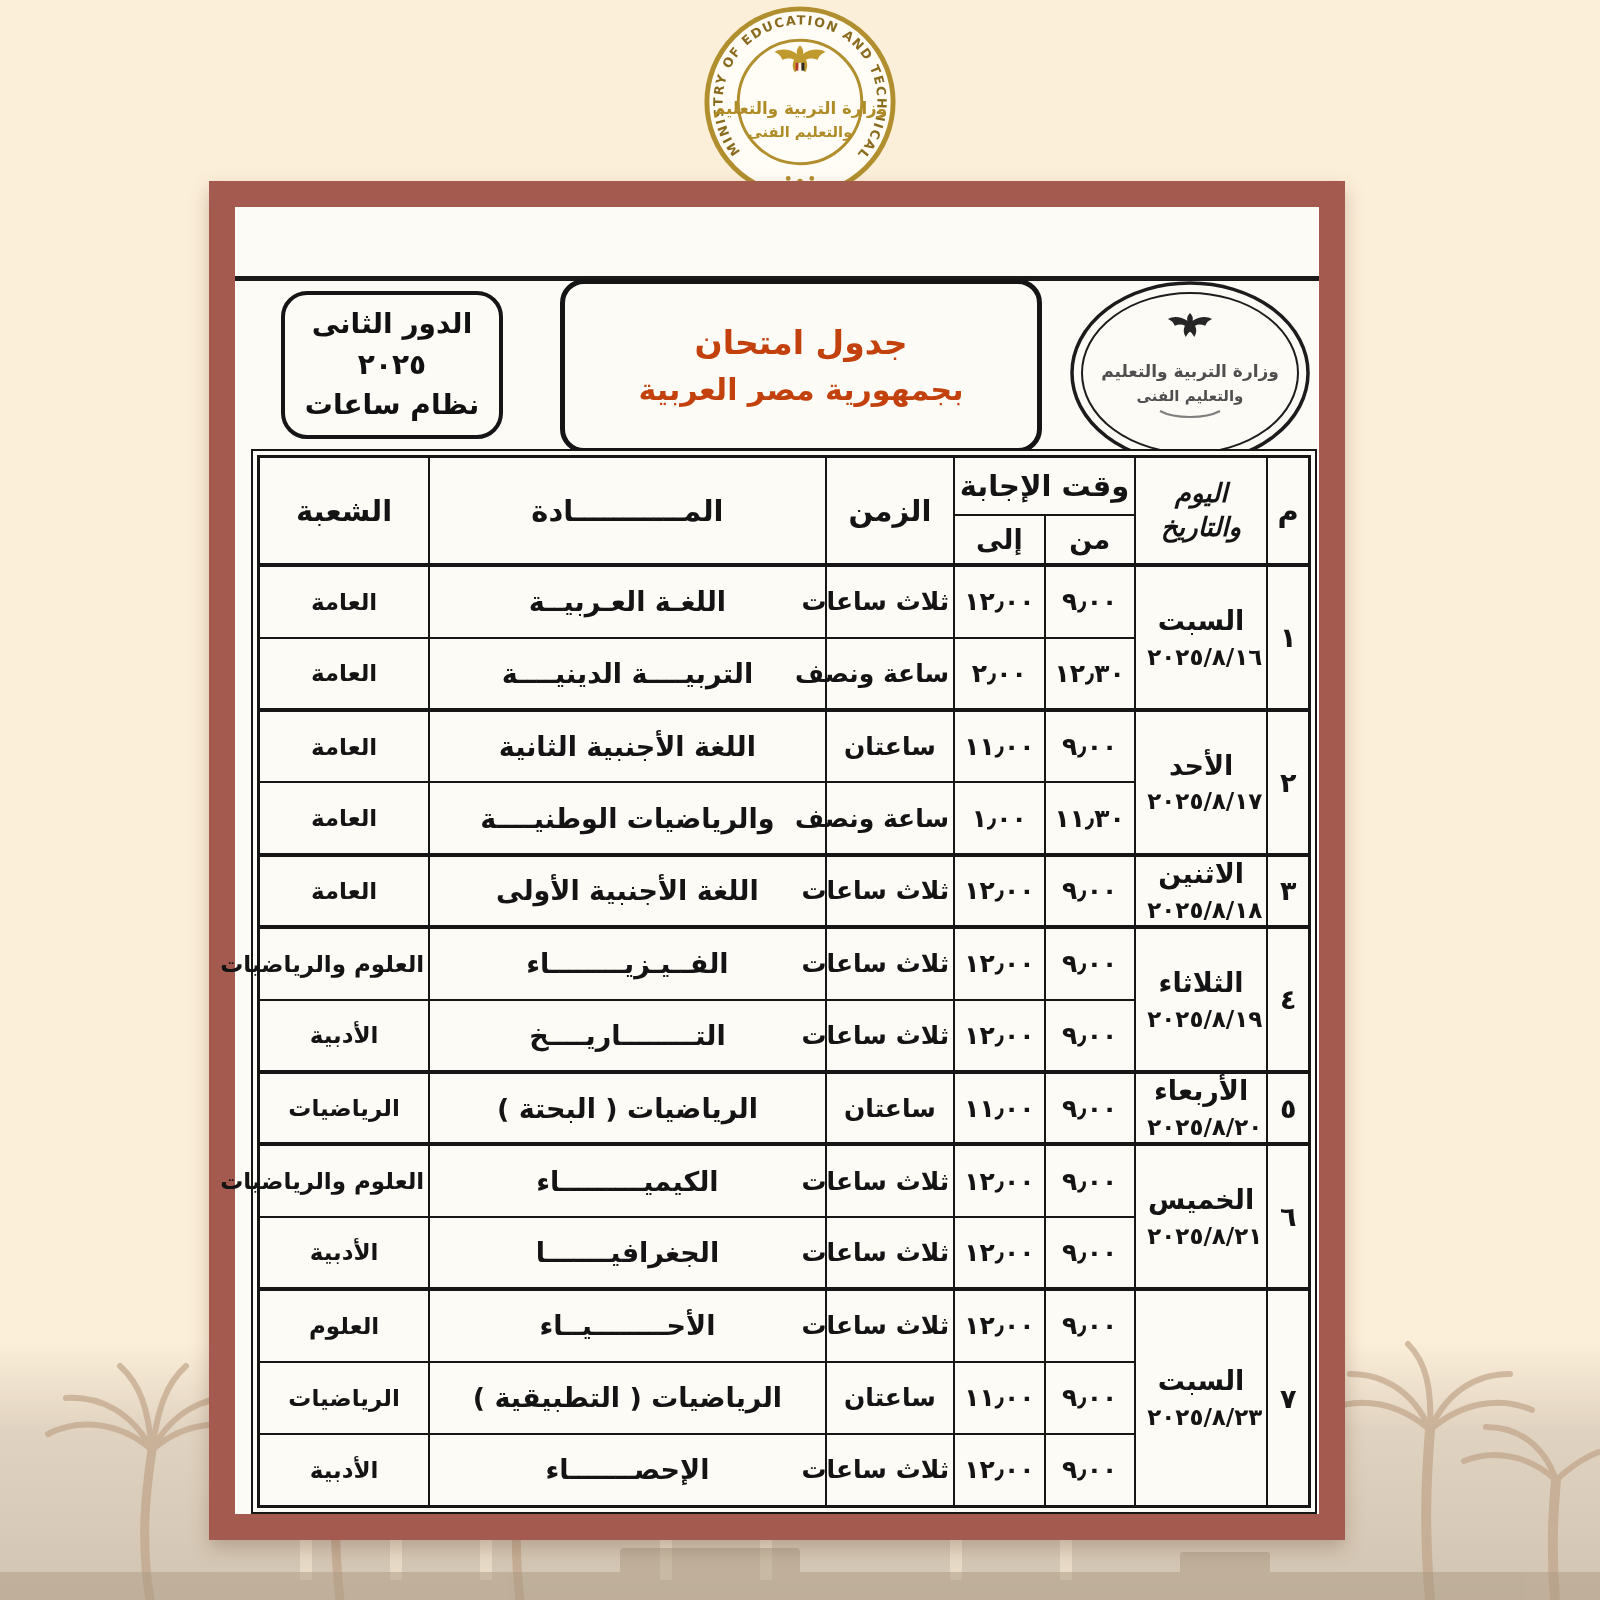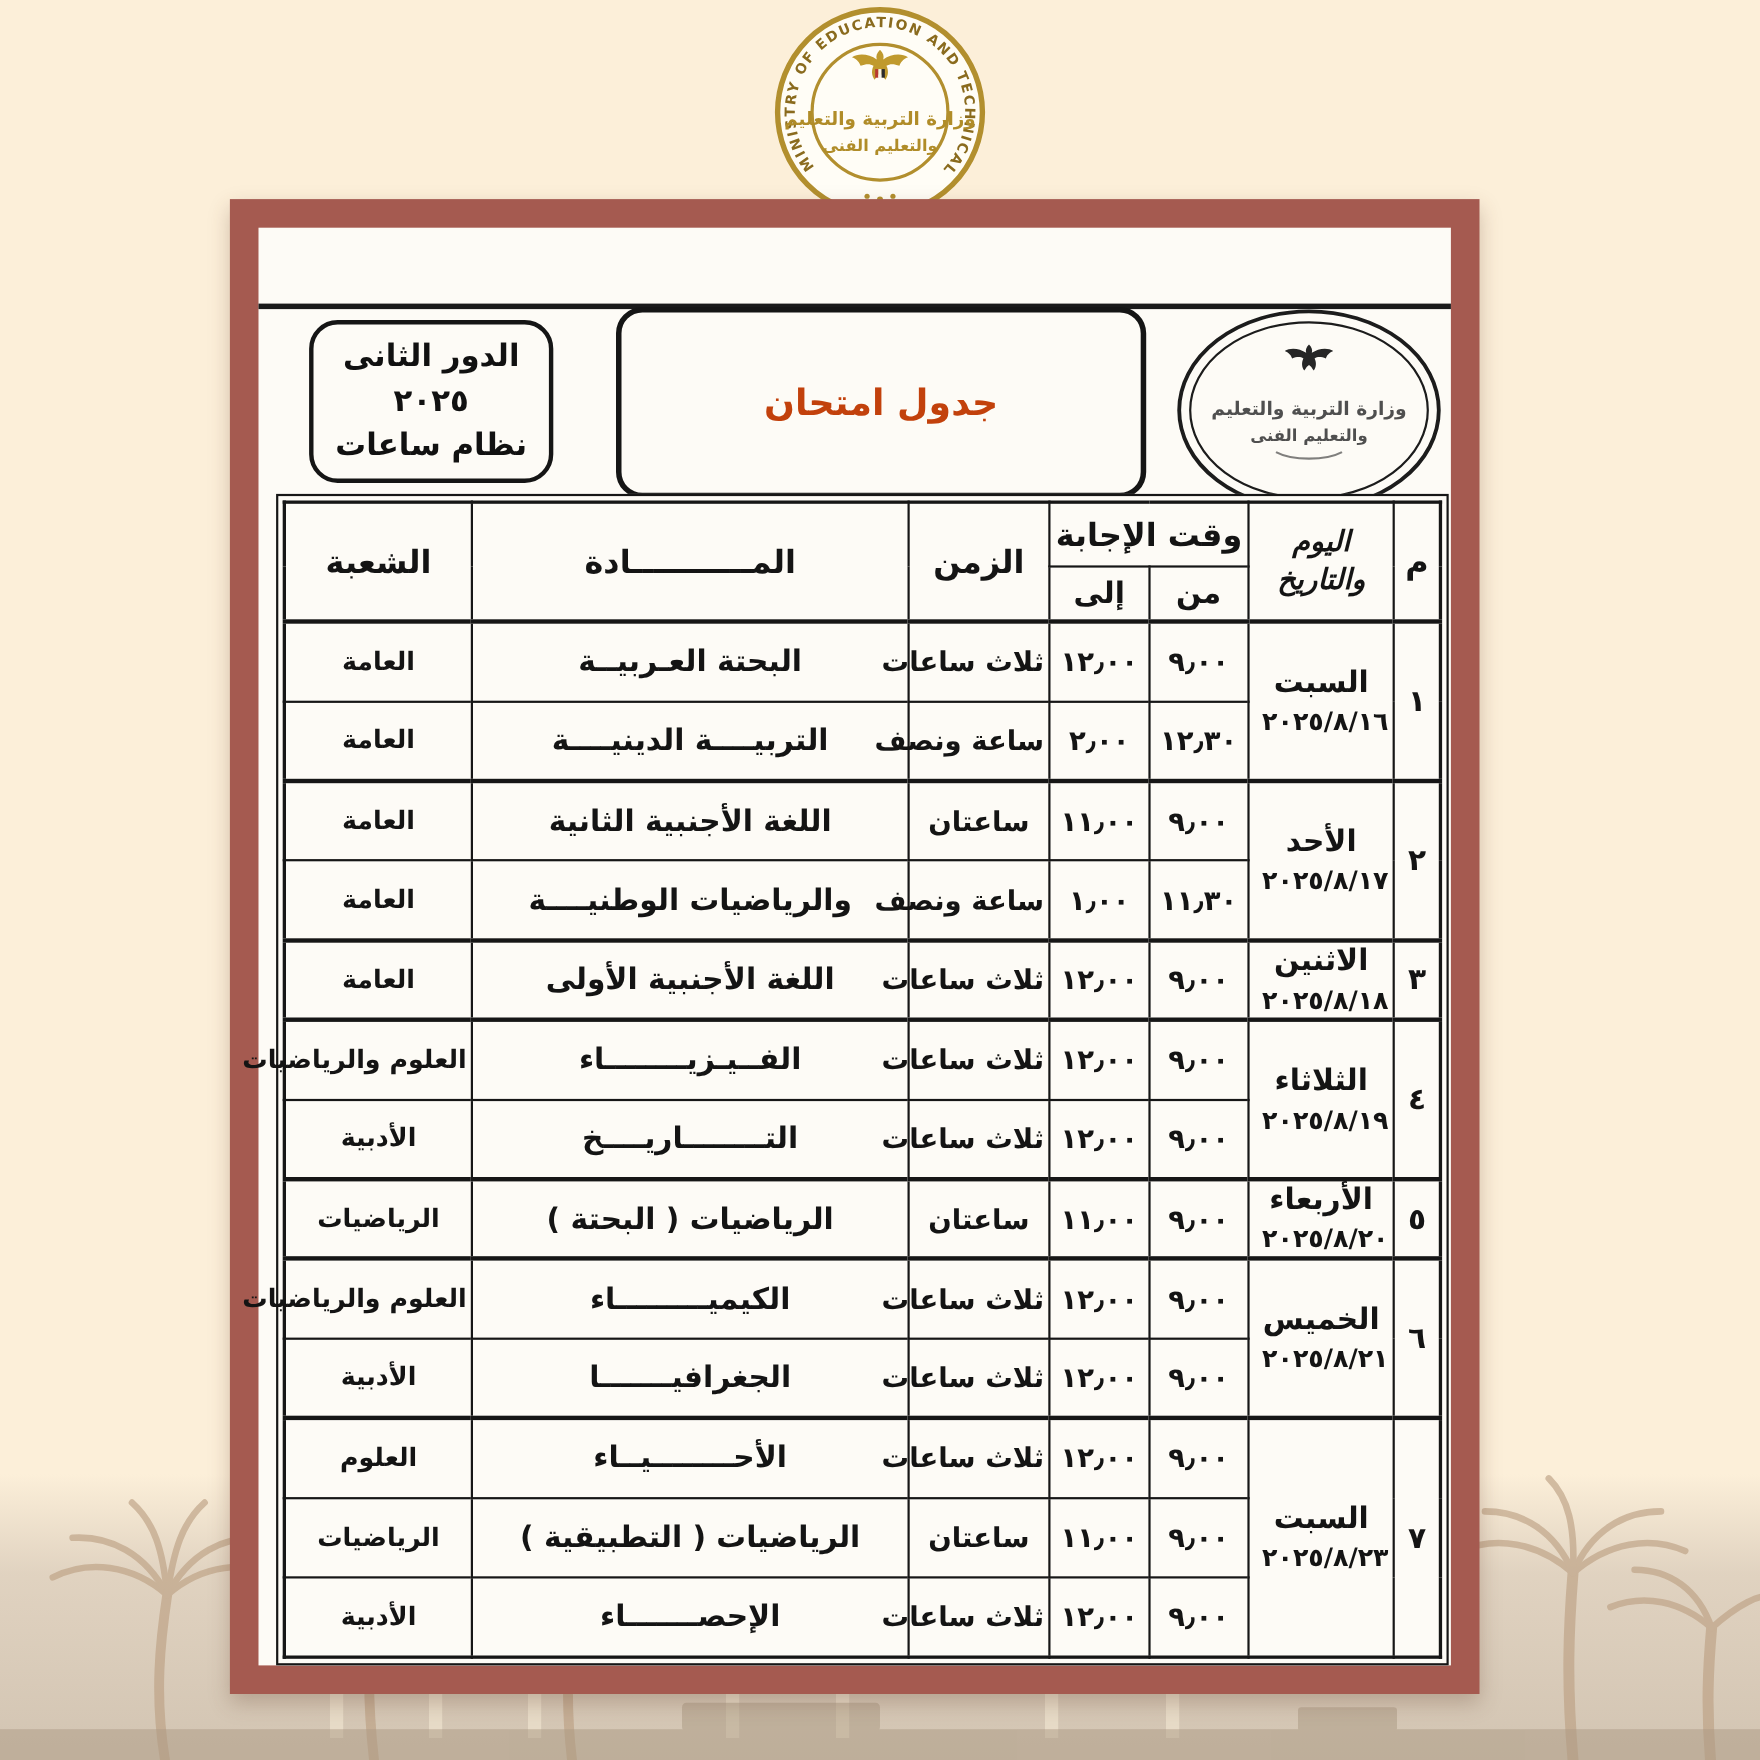--- a/index.html
+++ b/index.html
@@ -163,20 +163,21 @@
     <div class="paper-topline"></div>
 
     <div class="round-box">
       <span class="rb-line">الدور الثانى</span>
       <span class="rb-line">٢٠٢٥</span>
       <span class="rb-line">نظام ساعات</span>
     </div>
 
     <div class="title-box">
       <span class="t-line1">جدول امتحان</span>
+      <span class="t-line3">بجمهورية مصر العربية</span>
     </div>
 
     <div class="stamp-wrap">
       <svg viewBox="0 0 250 200" width="250" height="200" aria-hidden="true">
         <ellipse cx="125" cy="100" rx="118" ry="90" fill="#fdfbf6" stroke="#1c1c1c" stroke-width="3.5"></ellipse>
         <ellipse cx="125" cy="100" rx="108" ry="80" fill="none" stroke="#1c1c1c" stroke-width="2"></ellipse>
         <path id="stampTextPath" d="M 64,151 A 95,67 0 1 1 186,151" fill="none"></path>
         <text font-size="12.5" font-weight="bold" letter-spacing="1.4" fill="#1c1c1c" font-family="DejaVu Sans, sans-serif">
           <textPath href="#stampTextPath">MINISTRY OF EDUCATION AND TECHNICAL EDUCATION</textPath>
         </text>
@@ -219,21 +220,21 @@
 
         <tr class="drow gstart">
           <td class="c-m" rowspan="2">١</td>
           <td class="c-day" rowspan="2">
             <span class="dayname">السبت</span>
             <span class="daydate">٢٠٢٥/٨/١٦</span>
           </td>
           <td class="c-from">٩٫٠٠</td>
           <td class="c-to">١٢٫٠٠</td>
           <td class="c-dur">ثلاث ساعات</td>
-          <td class="c-subj">البحتة العـربيــة</td>
+          <td class="c-subj">اللغـة العـربيــة</td>
           <td class="c-branch">العامة</td>
         </tr>
         <tr class="drow">
           <td class="c-from">١٢٫٣٠</td>
           <td class="c-to">٢٫٠٠</td>
           <td class="c-dur">ساعة ونصف</td>
           <td class="c-subj">التربيــــة الدينيــــة</td>
           <td class="c-branch">العامة</td>
         </tr>
 

